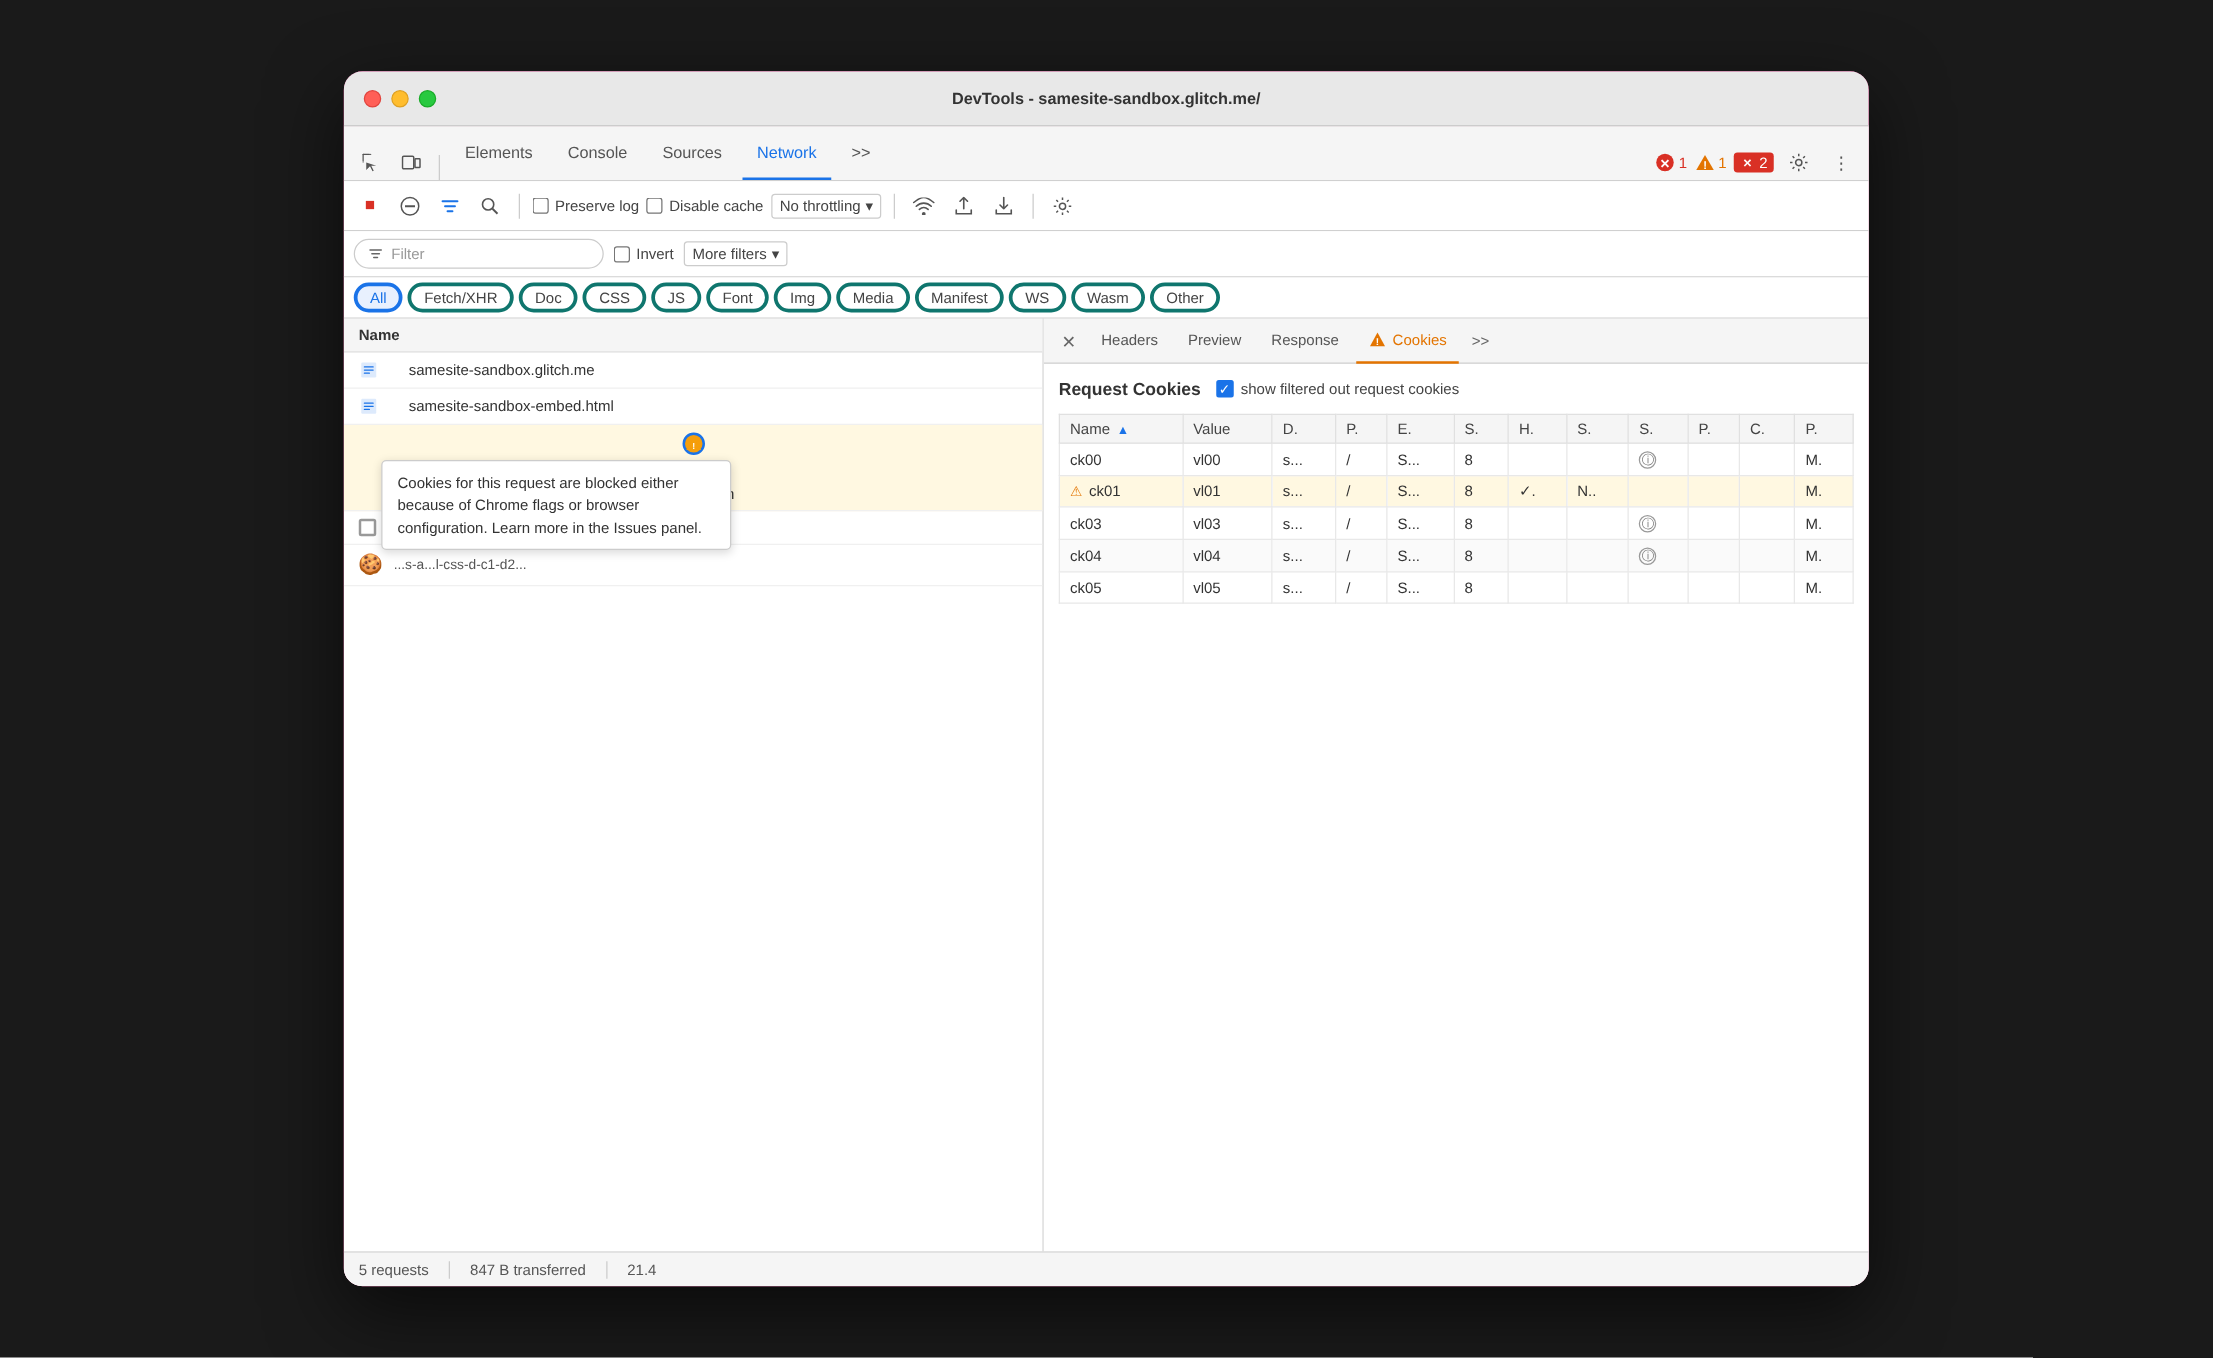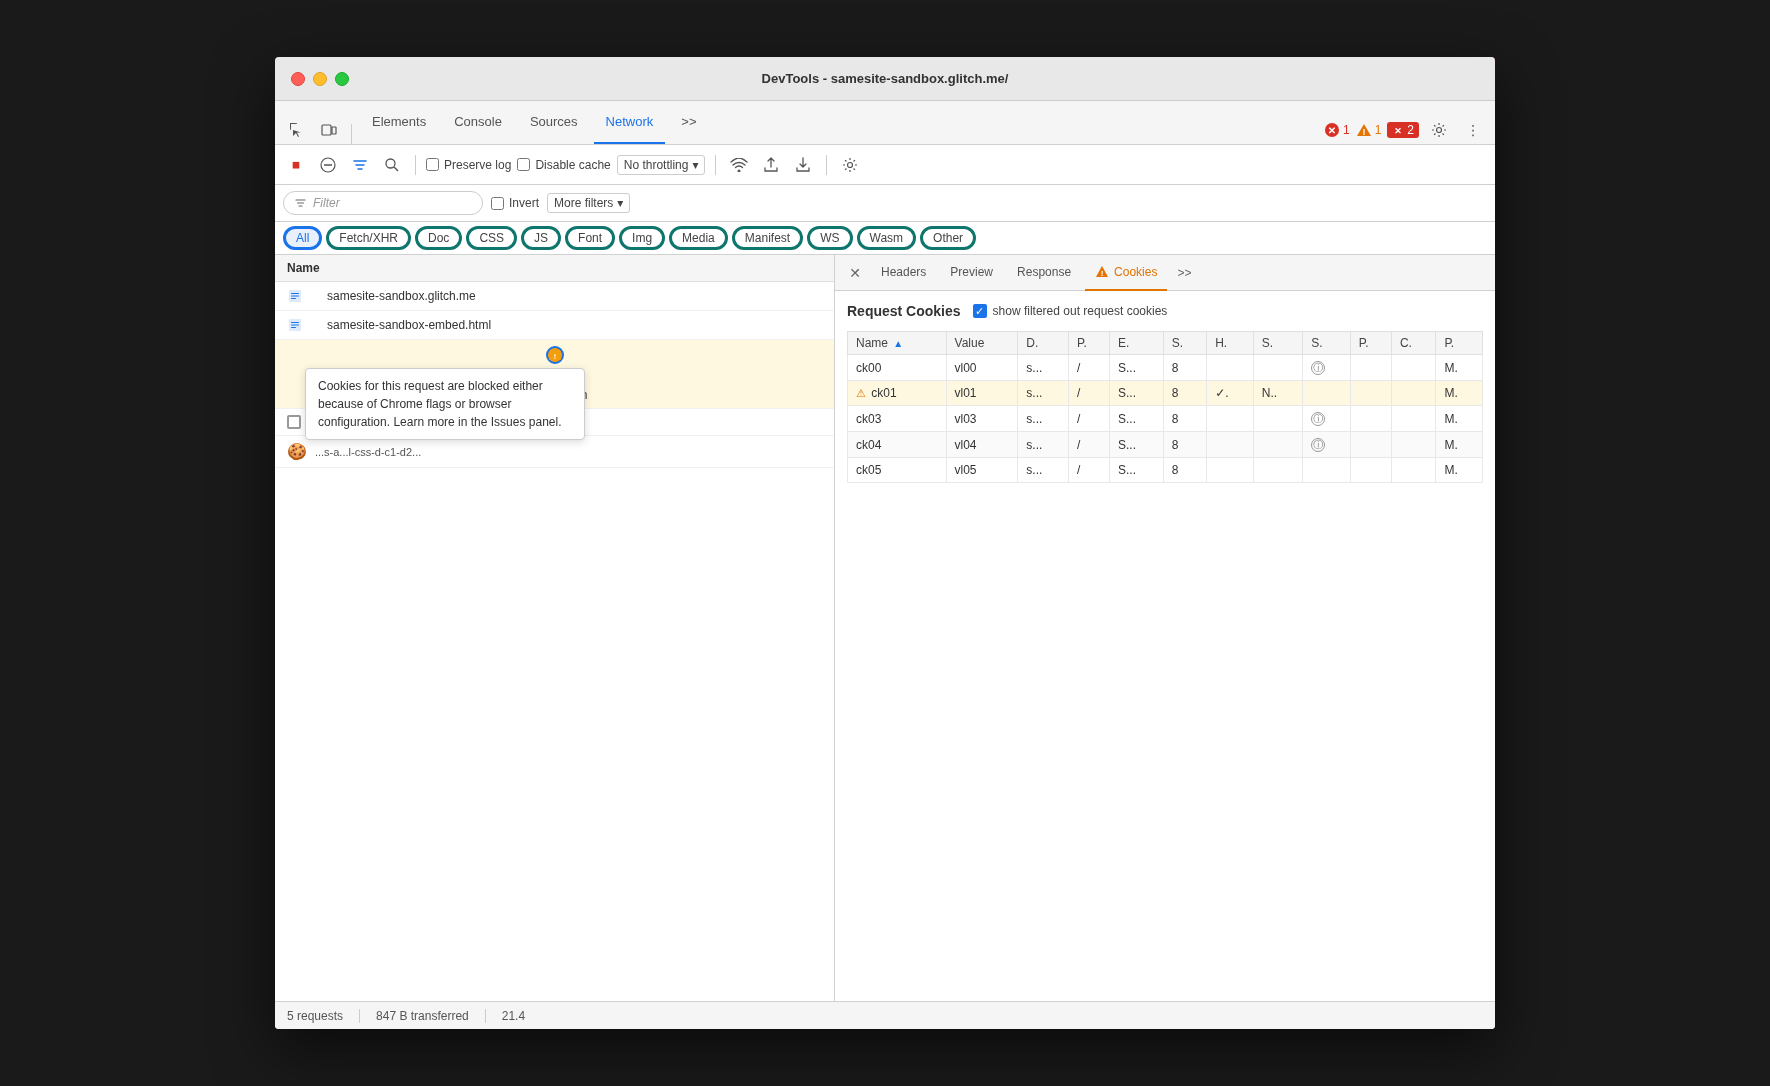--- a/index.html
+++ b/index.html
@@ -7,21 +7,21 @@
       background: #1a1a1a;
       display: flex;
       justify-content: center;
       align-items: center;
       min-height: 100vh;
       font-family: -apple-system, BlinkMacSystemFont, 'Segoe UI', sans-serif;
     }
     .window {
       width: 1220px;
       background: #ec4899;
-      border-radius: 4px;
+      border-radius: 15px;
       box-shadow: 0 20px 60px rgba(0,0,0,0.6);
       overflow: hidden;
     }
     .titlebar {
       background: #e8e8e8;
       height: 44px;
       display: flex;
       align-items: center;
       padding: 0 16px;
       border-bottom: 1px solid #ccc;
@@ -179,21 +179,20 @@
       display: flex;
       align-items: center;
       gap: 6px;
       border: 1px solid #ccc;
       border-radius: 16px;
       padding: 4px 10px;
       font-size: 12px;
       color: #444;
       background: #fff;
       min-width: 200px;
-      font-style: italic;
     }
     .filter-type-row {
       display: flex;
       align-items: center;
       padding: 4px 8px;
       border-bottom: 1px solid #d0d0d0;
       background: #fff;
       gap: 4px;
     }
     .filter-btn {

